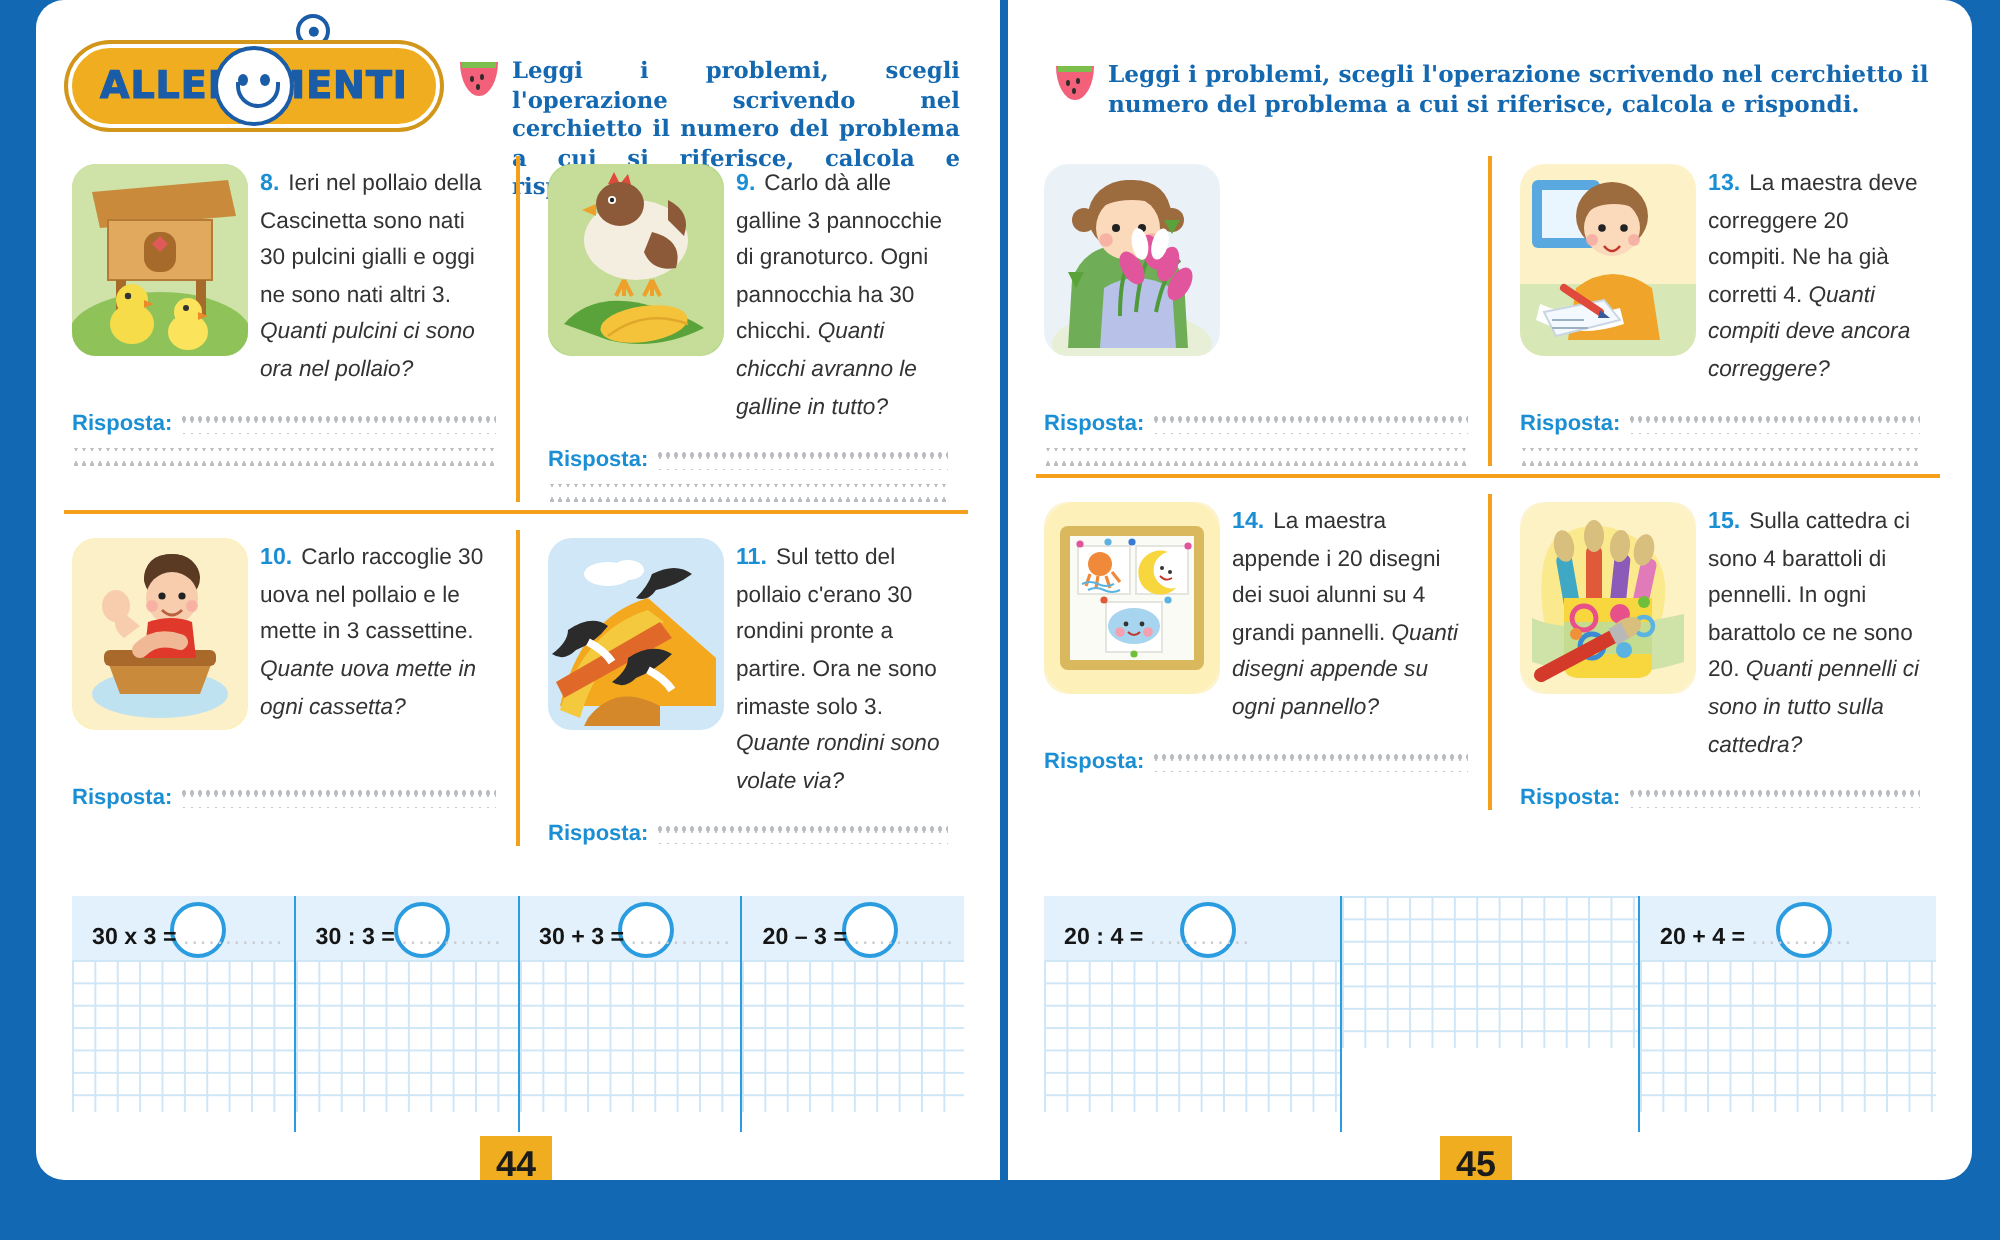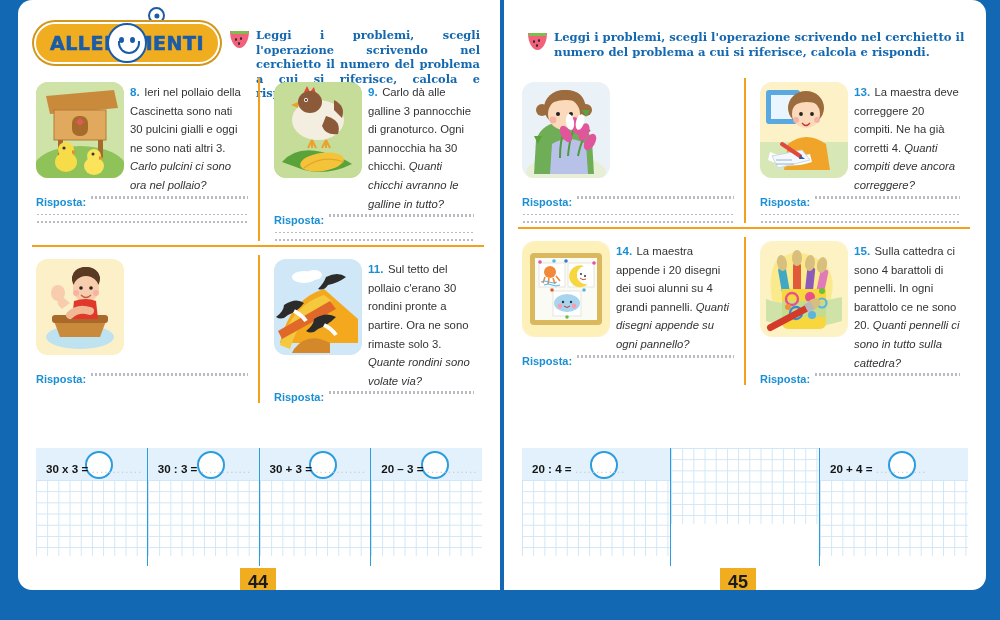--- a/index.html
+++ b/index.html
@@ -100,21 +100,21 @@
   .ptext .pnum {
     color:#1b8fd4; font-weight:bold; font-size:11.6px;
     font-family:"Liberation Sans", sans-serif;
   }
   .ptext .ptxt {
     color:#333; font-size:11.3px; line-height:16.6px;
     font-family:"Liberation Sans", sans-serif;
   }
   .ptext .q { font-style:italic; }
   .risp {
-    display:flex; align-items:flex-start; gap:4px; margin-top:2px;
+    display:flex; align-items:center; gap:4px; margin-top:12px;
   }
   .risp .lbl {
     color:#1b8fd4; font-weight:bold; font-size:11px;
     font-family:"Liberation Sans", sans-serif; flex:0 0 auto;
   }
   .dots {
     flex:1 1 auto; height:9px;
     background-image:radial-gradient(#b9bcc0 .8px, transparent .9px);
     background-size:4px 9px; background-position:0 6px;
   }
@@ -226,21 +226,21 @@
                 <circle cx="28" cy="66" r="1.6" fill="#333"></circle>
                 <path d="M36 68 l5 2 -5 2z" fill="#eb8c2a"></path>
                 <ellipse cx="58" cy="84" rx="10" ry="9" fill="#fbe35c"></ellipse>
                 <circle cx="58" cy="74" r="7" fill="#fbe35c"></circle>
                 <circle cx="57" cy="72" r="1.5" fill="#333"></circle>
                 <path d="M63 74 l5 2 -5 2z" fill="#eb8c2a"></path>
               </svg>
             </div>
             <div class="ptext">
               <span class="pnum">8.</span>
-              <span class="ptxt">Ieri nel pollaio della Cascinetta sono nati 30 pulcini gialli e oggi ne sono nati altri 3. </span><span class="ptxt q">Carlo pulcini ci sono ora nel pollaio?</span>
+              <span class="ptxt">Ieri nel pollaio della Cascinetta sono nati 30 pulcini gialli e oggi ne sono nati altri 3. </span><span class="ptxt q">Quanti pulcini ci sono ora nel pollaio?</span>
             </div>
           </div>
           <div class="risp">
             <span class="lbl">Risposta:</span>
             <span class="dots"></span>
           </div>
           <div class="dots2"></div>
         </div>
 
         <div class="prob-col c2">
@@ -294,20 +294,24 @@
                 <circle cx="45" cy="29" r="1.8" fill="#222"></circle>
                   <circle cx="55" cy="29" r="1.8" fill="#222"></circle>
                 <circle cx="40" cy="34" r="3" fill="#f6a6a0" opacity=".7"></circle>
                 <circle cx="60" cy="34" r="3" fill="#f6a6a0" opacity=".7"></circle>
                 <path d="M45 36 q5 5 10 0" stroke="#b9603f" stroke-width="1.4" fill="none"></path>
                 <path d="M38 42 q12 -4 22 0 l2 18 h-26z" fill="#e0392b"></path>
                 <path d="M24 36 q-6 8 2 14 l8 -6z" fill="#f7cdae"></path>
                 <ellipse cx="22" cy="34" rx="7" ry="8" fill="#f7cdae"></ellipse>
                 <path d="M34 56 q8 -8 20 -4" stroke="#f0b894" stroke-width="8" fill="none" stroke-linecap="round"></path>
               </svg>
+            </div>
+            <div class="ptext">
+              <span class="pnum">10.</span>
+              <span class="ptxt">Carlo raccoglie 30 uova nel pollaio e le mette in 3 cassettine. </span><span class="ptxt q">Quante uova mette in ogni cassetta?</span>
             </div>
           </div>
           <div class="risp">
             <span class="lbl">Risposta:</span>
             <span class="dots"></span>
           </div>
         </div>
 
         <div class="prob-col c2">
           <div class="prob-body">

